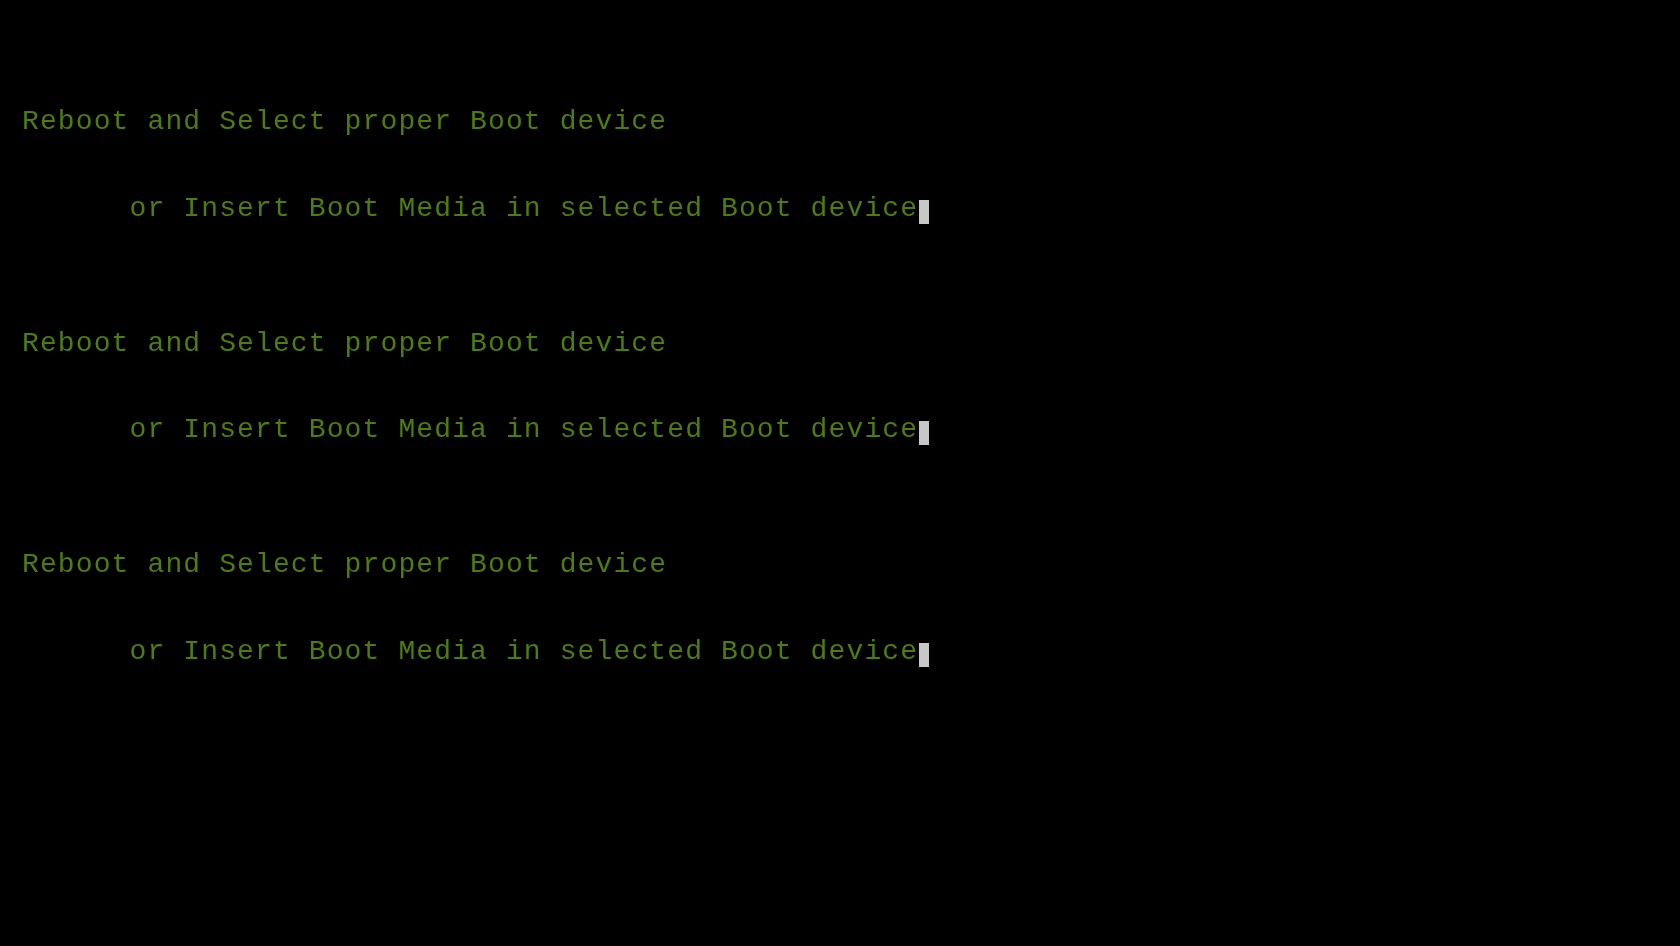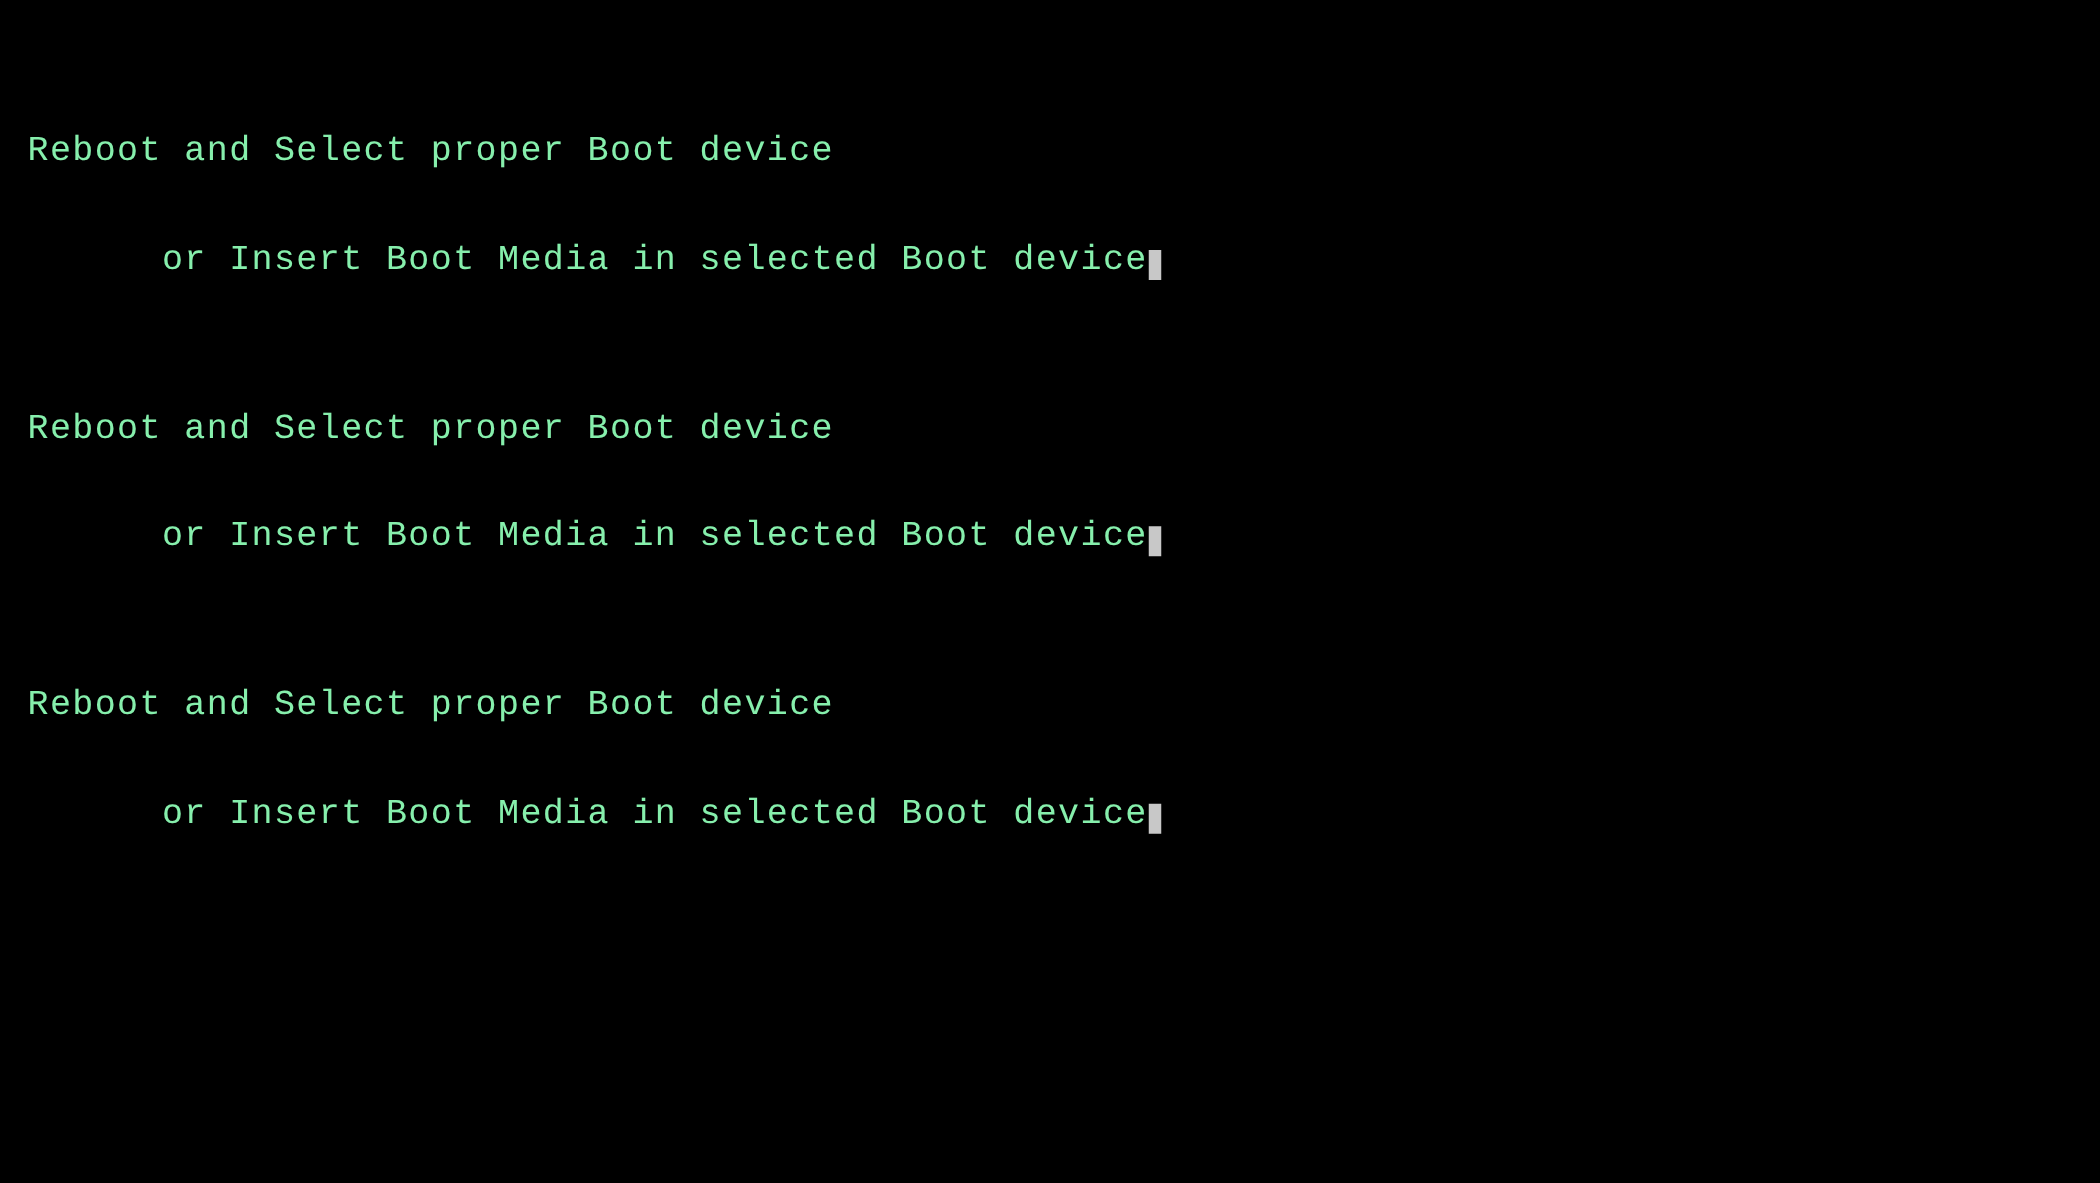--- a/index.html
+++ b/index.html
@@ -25,21 +25,21 @@
       padding: 100px 0 0 22px;
     }
 
     .message-group {
       margin-bottom: 48px;
     }
 
     .message-line {
       font-family: 'Courier New', Courier, monospace;
       font-size: 28px;
-      color: #86efac;
+      color: #4d7c0f;
       line-height: 1.55;
       letter-spacing: 0.04em;
       white-space: pre;
     }
 
     .cursor {
       display: inline-block;
       width: 10px;
       height: 24px;
       background-color: #c8c8c8;

